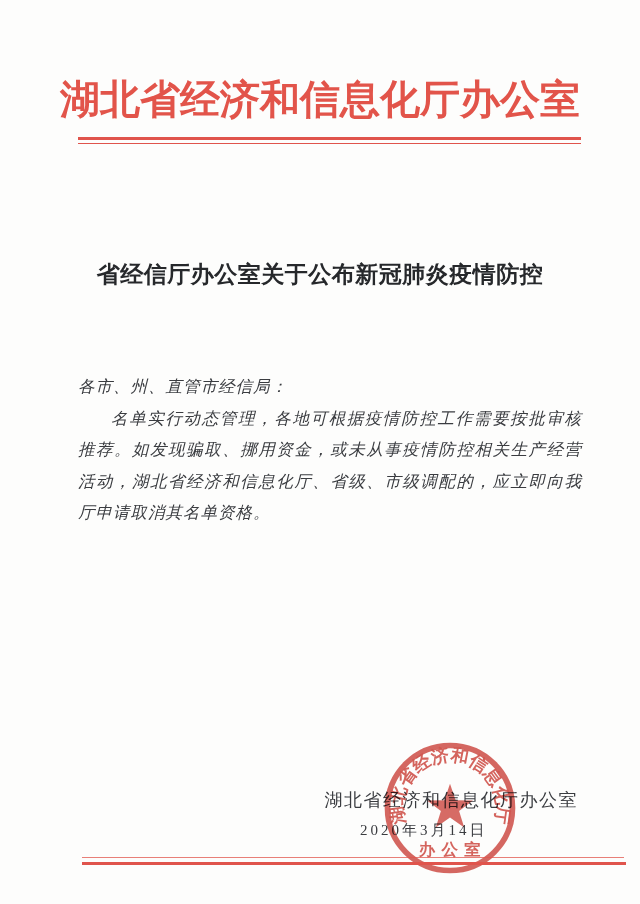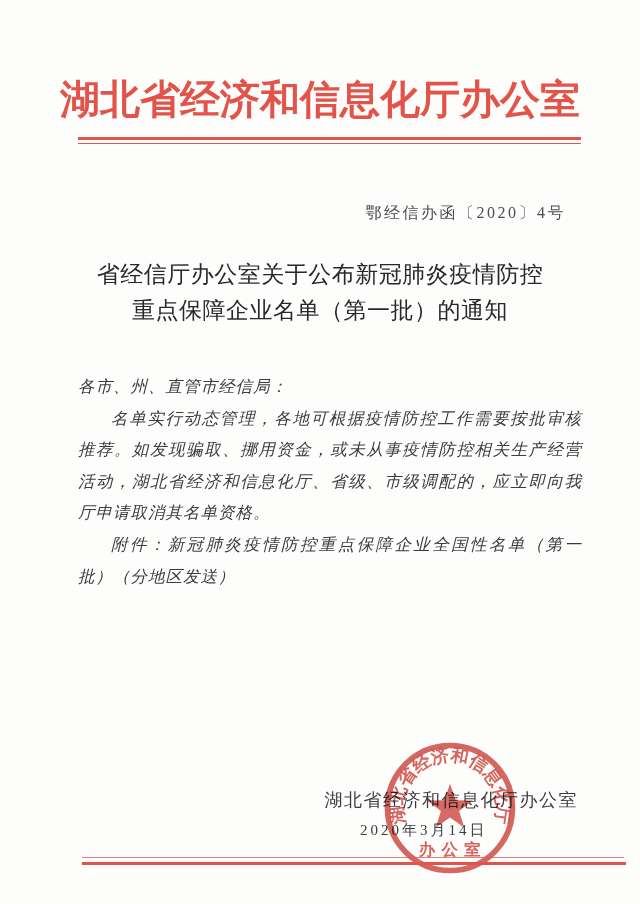--- a/index.html
+++ b/index.html
@@ -23,21 +23,21 @@
   .rule-top-thin{left:78px;width:503px;top:143px;height:1px;}
   .doc-number{
     position:absolute;top:203px;right:74px;
     font-size:16px;letter-spacing:2.5px;
     color:#4a4e54;
     white-space:nowrap;
   }
   .doc-title{
     position:absolute;top:257px;left:0;right:0;
     text-align:center;
-    font-size:23px;line-height:36px;font-weight:400;
+    font-size:23px;line-height:36px;font-weight:700;
     color:#26282b;
     letter-spacing:0.5px;
   }
   .body-text{
     position:absolute;top:371px;left:78px;width:504px;
     font-size:16.5px;line-height:31.6px;letter-spacing:1px;
     color:#3a3c40;
     text-align:justify;
     font-style:italic;
   }
@@ -72,31 +72,28 @@
 </head>
 <body>
 
 <div class="page">
 
   <div class="agency-header">湖北省经济和信息化厅办公室</div>
 
   <div class="rule rule-top-thick"></div>
   <div class="rule rule-top-thin"></div>
 
-  <div class="doc-number">鄂经信办函〔2020〕4号</div>
 
   <div class="doc-title">
     <div>省经信厅办公室关于公布新冠肺炎疫情防控</div>
-    <div>重点保障企业名单（第一批）的通知</div>
   </div>
 
   <div class="body-text">
     <p class="salutation">各市、州、直管市经信局：</p>
     <p class="para">名单实行动态管理，各地可根据疫情防控工作需要按批审核推荐。如发现骗取、挪用资金，或未从事疫情防控相关生产经营活动，湖北省经济和信息化厅、省级、市级调配的，应立即向我厅申请取消其名单资格。</p>
-    <p class="para">附件：新冠肺炎疫情防控重点保障企业全国性名单（第一批）（分地区发送）</p>
   </div>
 
   <div class="sig-name">湖北省经济和信息化厅办公室</div>
 
   <div class="sig-date">2020年3月14日</div>
 
   <svg class="seal" viewBox="0 0 200 200">
     <circle class="ring" cx="100" cy="100" r="88"></circle>
     <path id="sealArc" d="M 40.2 127.9 A 66 66 0 1 1 159.8 127.9" fill="none"></path>
     <text class="ring-text">

